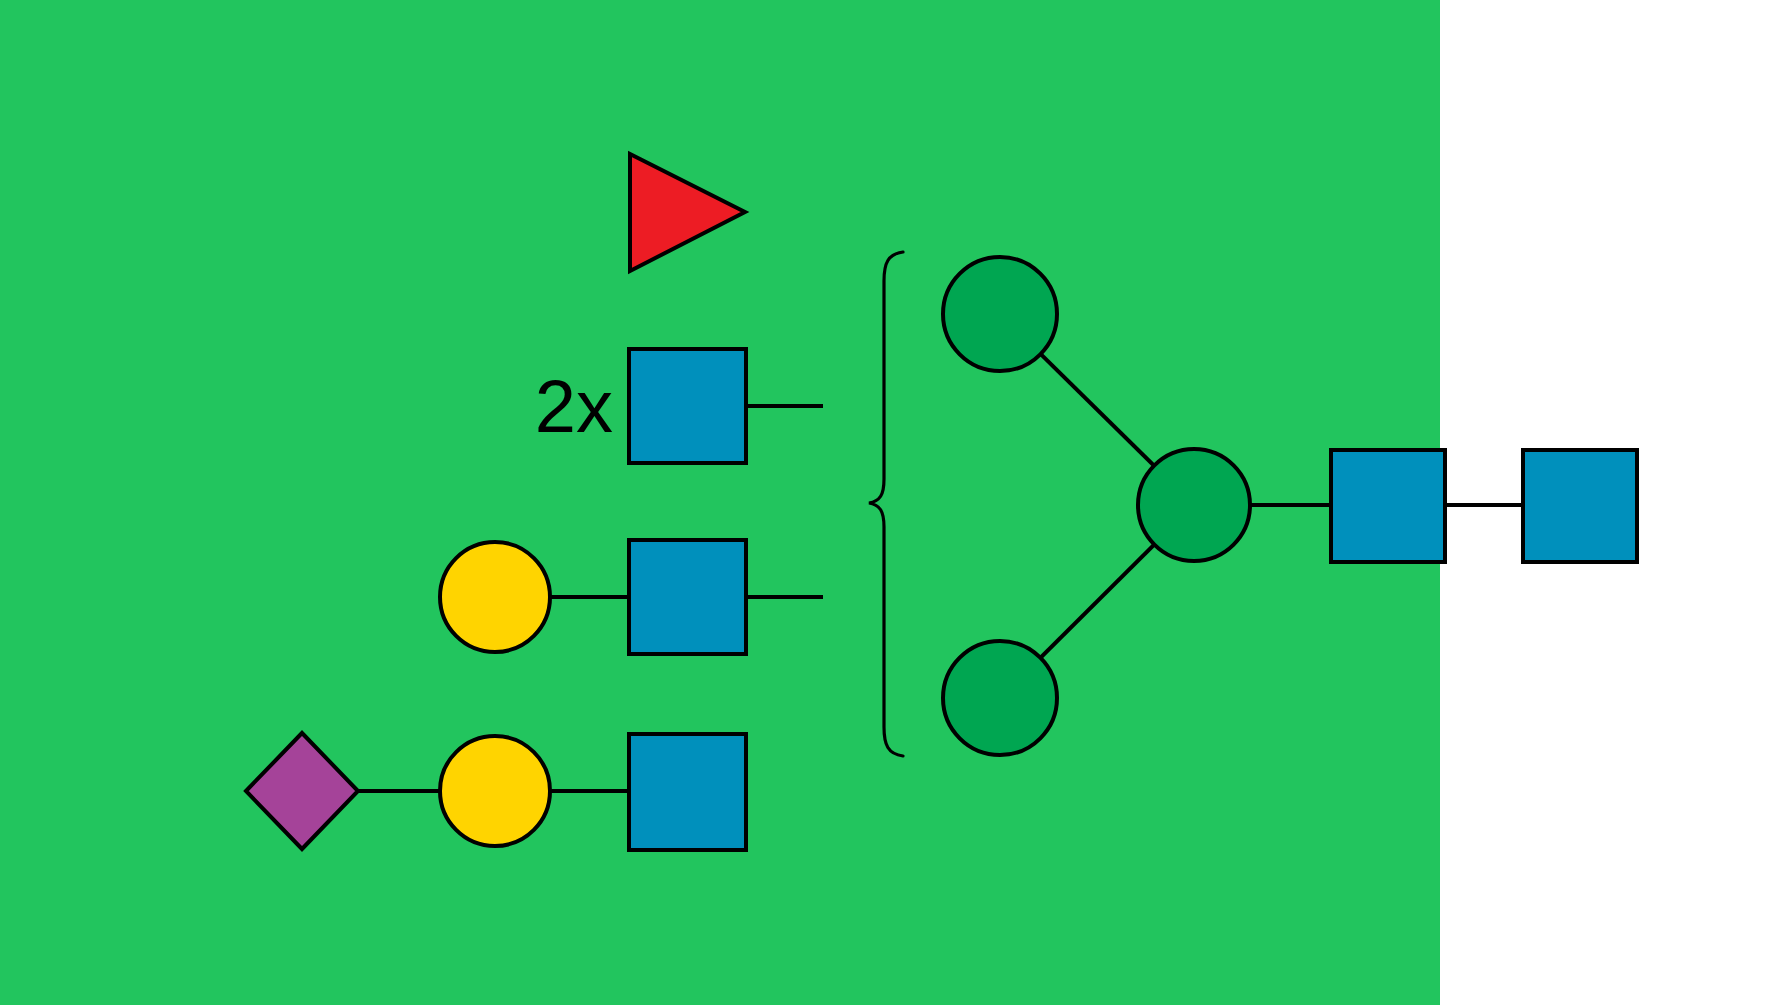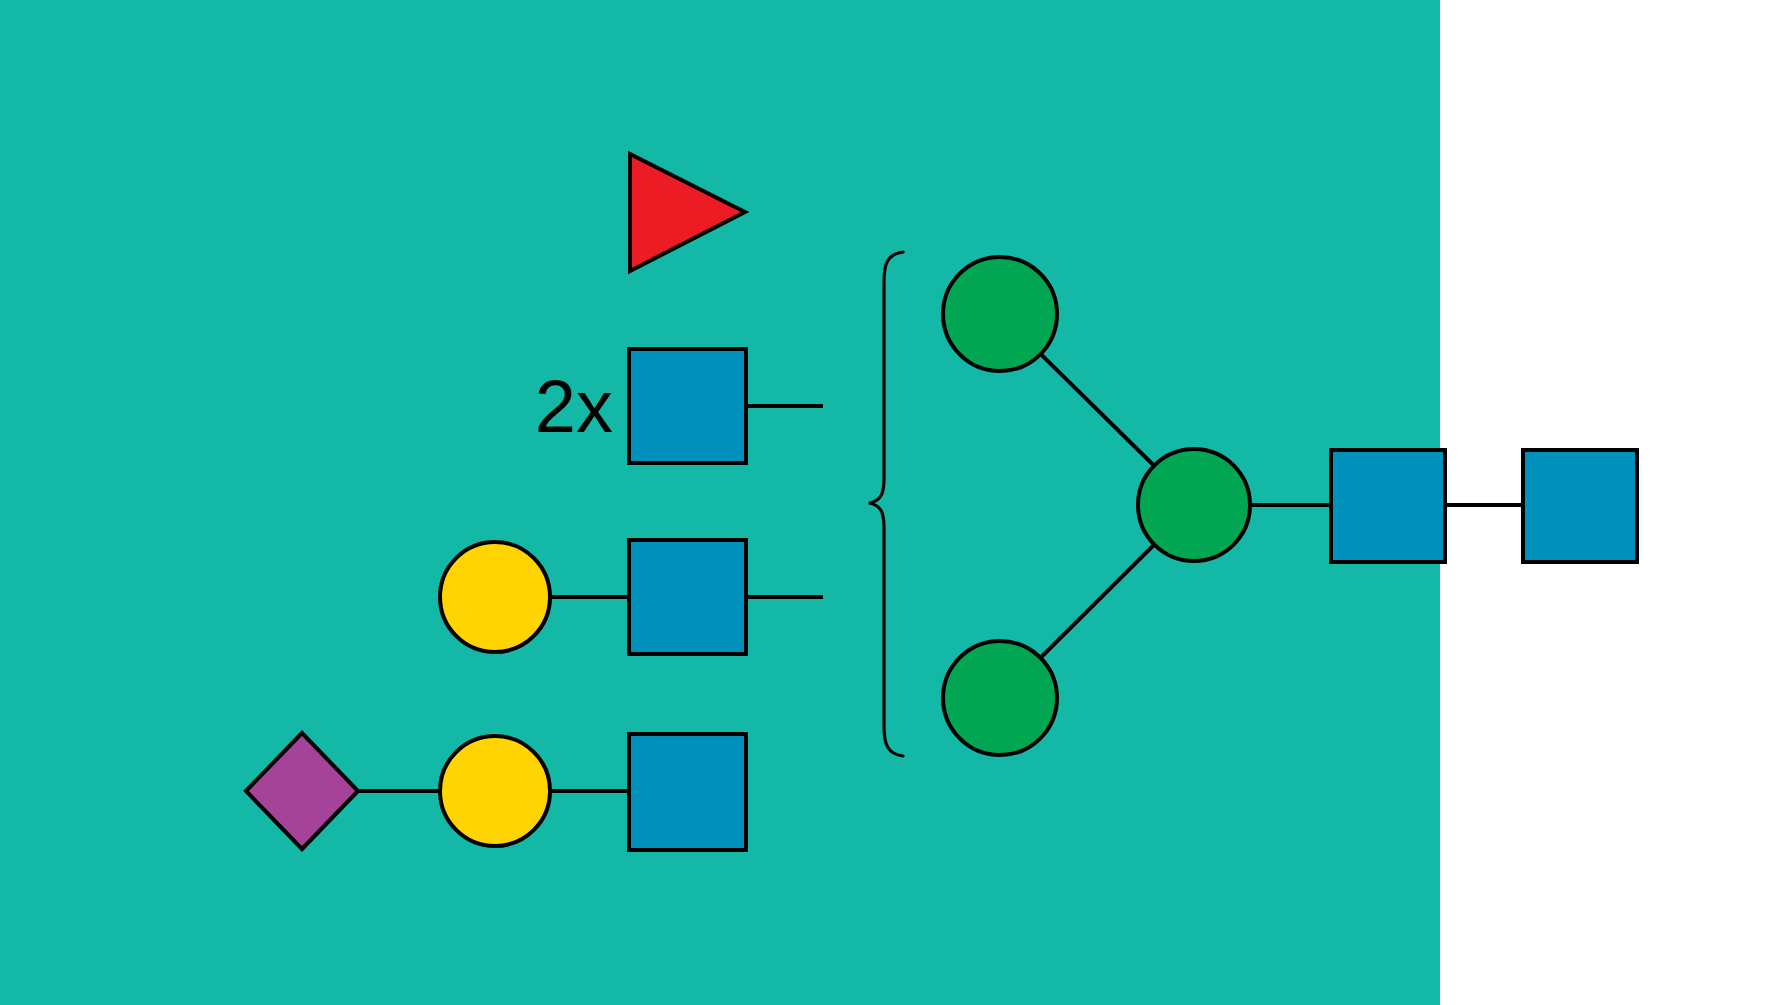--- a/index.html
+++ b/index.html
@@ -7,21 +7,21 @@
     padding: 0;
     background: #ffffff;
     width: 1792px;
     height: 1005px;
     overflow: hidden;
   }
   .diagram-wrap {
     position: relative;
     width: 1440px;
     height: 1005px;
-    background: #14b8a6;
+    background: #22c55e;
   }
   svg.glycan {
     display: block;
     width: 1792px;
     height: 1005px;
   }
   .bond {
     stroke: #000000;
     stroke-width: 4;
     fill: none;

